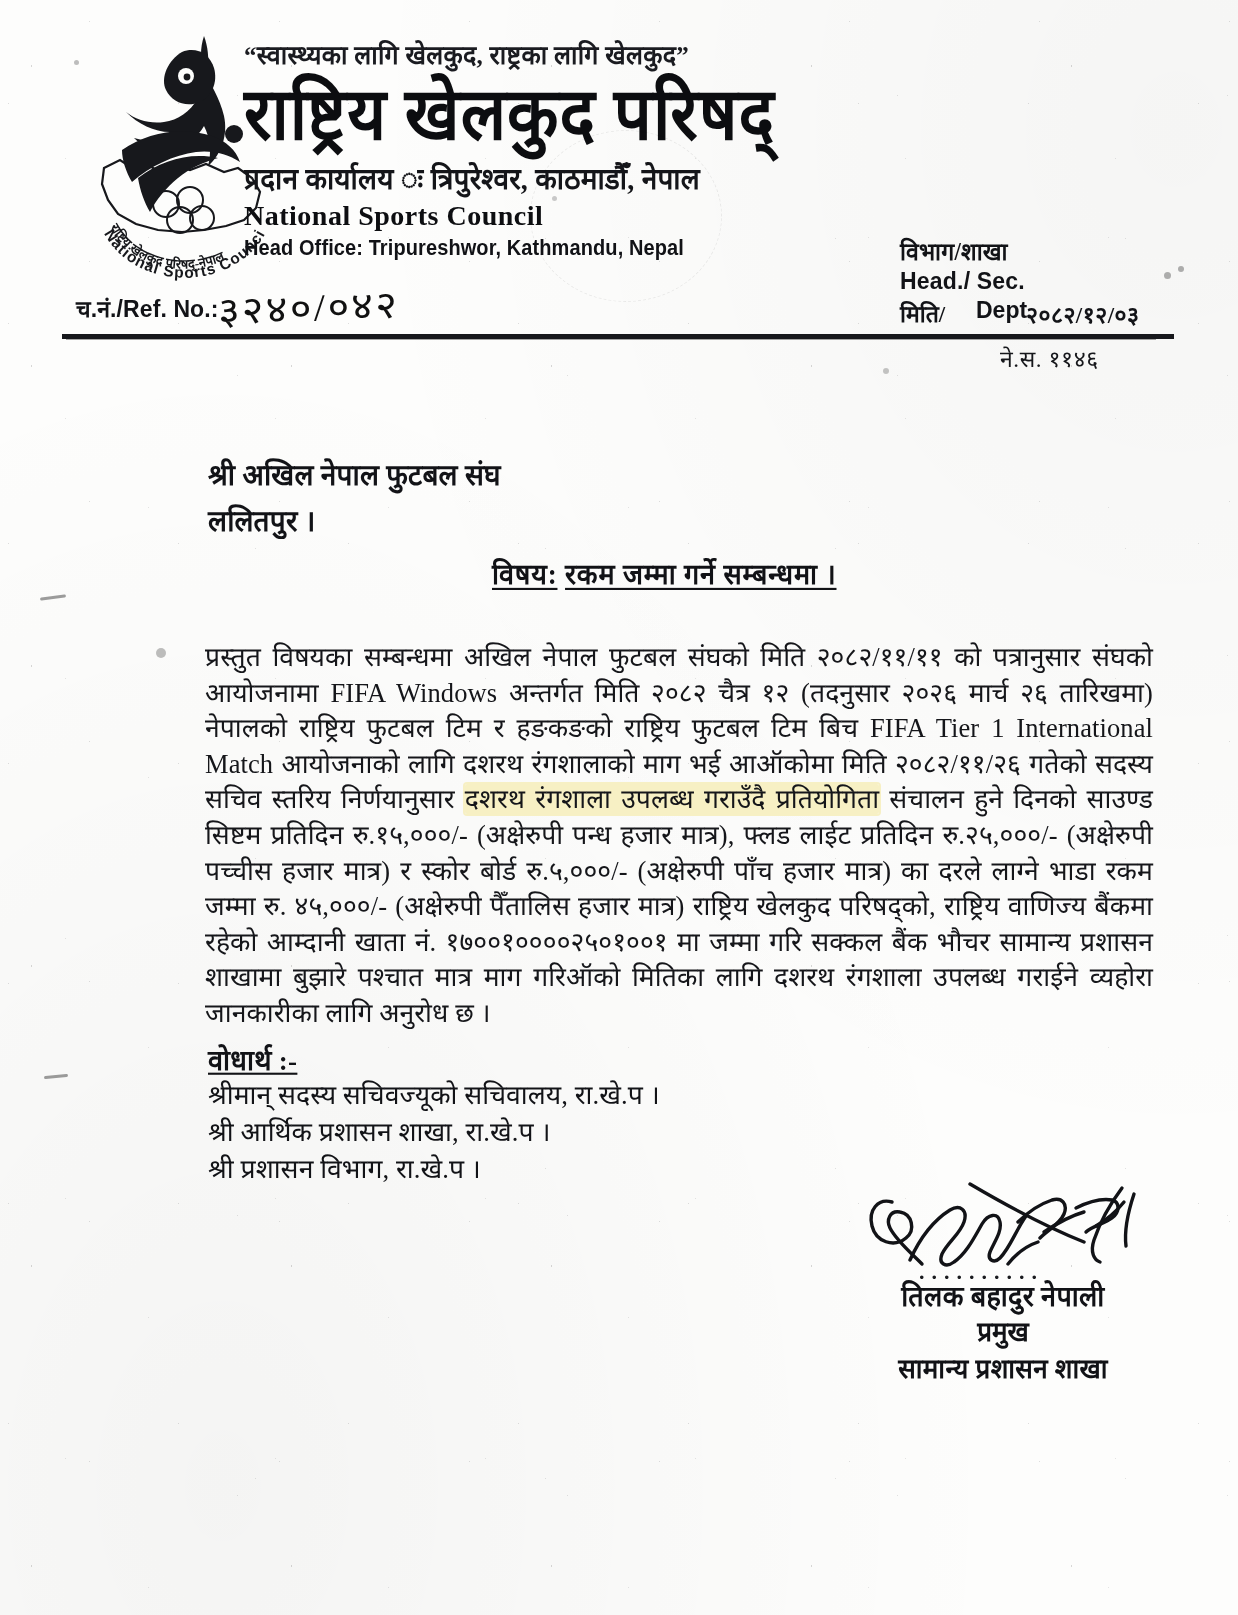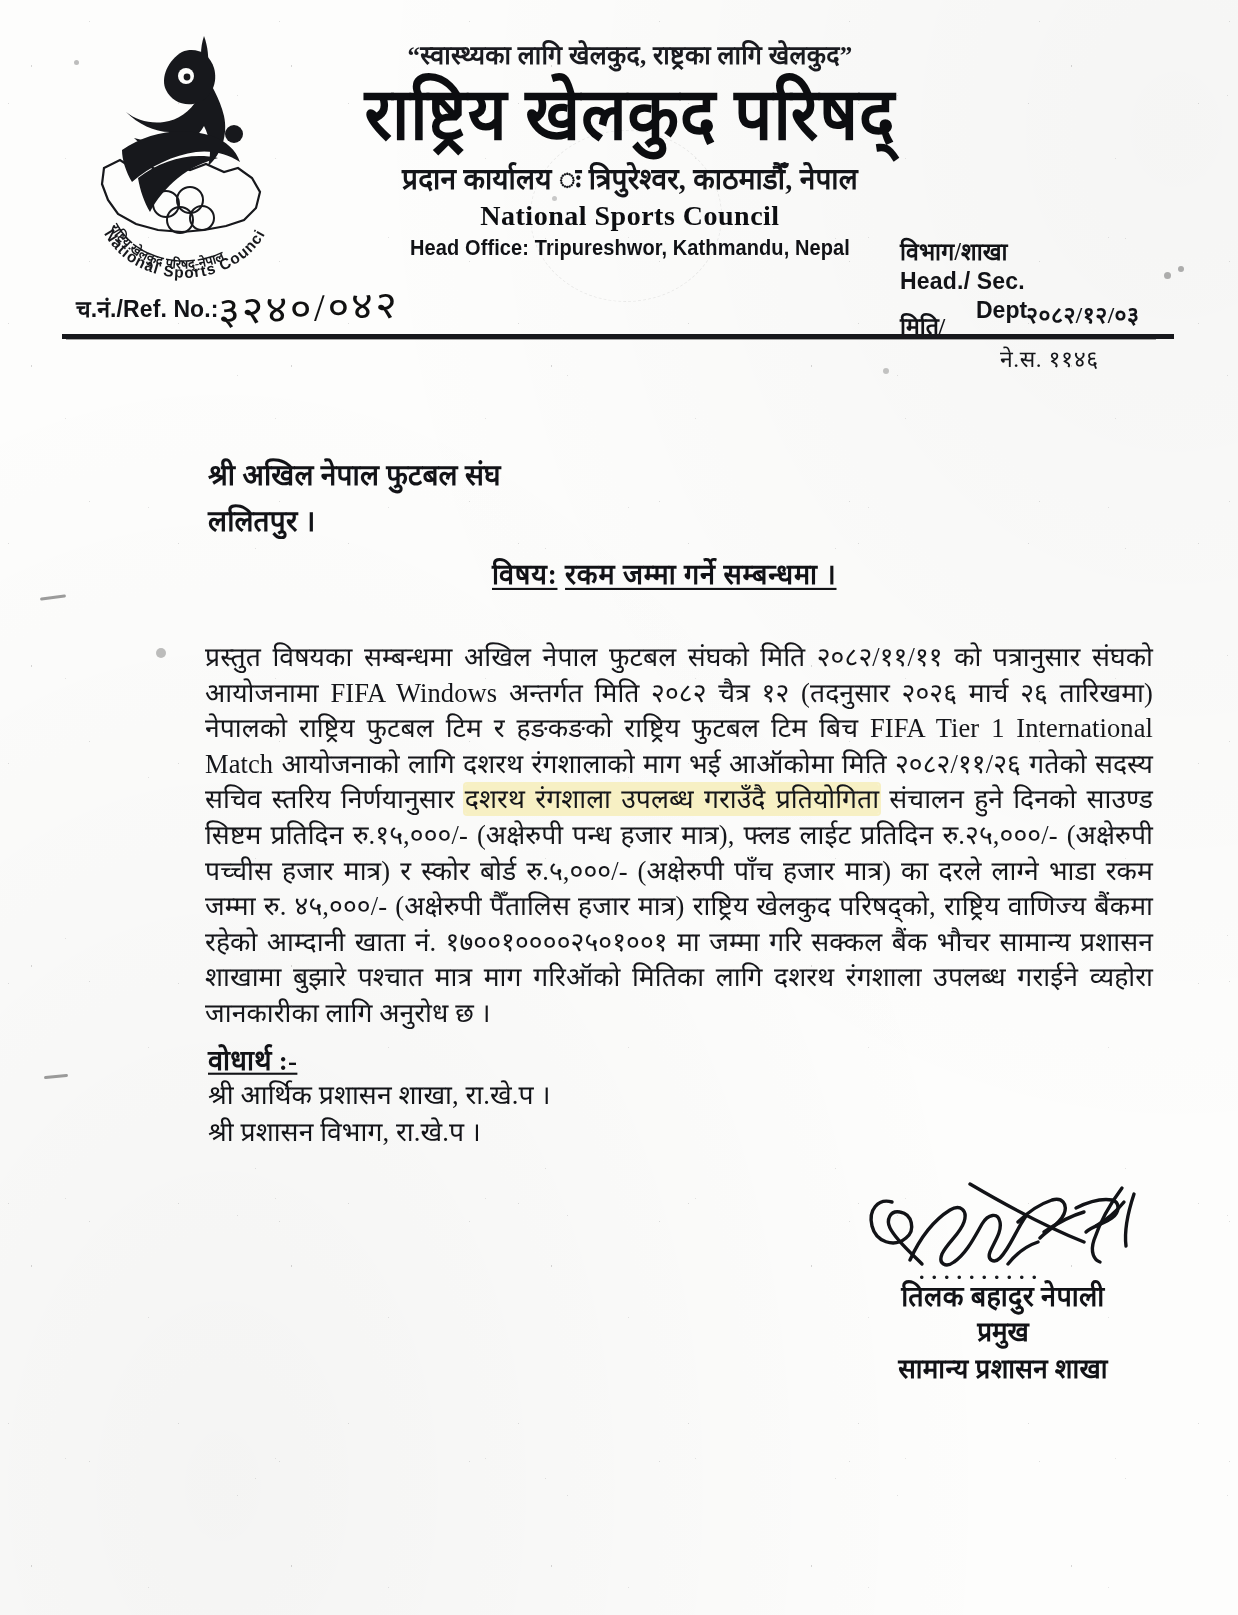--- a/index.html
+++ b/index.html
@@ -33,22 +33,22 @@
     background-size: 260px 300px, 190px 240px, 330px 280px, 210px 260px, 290px 310px, 170px 220px, 240px 270px;
   }
 
   
   .header { position:absolute; left:0; top:0; width:1238px; height:350px; }
 
   .logo { position:absolute; left:86px; top:28px; width:192px; height:255px; }
   .logo svg { display:block; width:100%; height:100%; }
 
   .head-center {
-    position:absolute; left:250px; top:36px; width:760px;
-    text-align:center;
+    position:absolute; left:244px; top:36px; width:760px;
+    text-align:left;
   }
   .motto {
     font-family:"Liberation Serif", serif;
     font-size:25px; font-weight:700; letter-spacing:.3px;
     color:#1a1b20;
     transform:scaleY(1.05);
   }
   .org-np {
     font-family:"Liberation Serif", serif;
     font-size:67px; font-weight:700;
@@ -79,21 +79,21 @@
   .meta-right {
     position:absolute; left:900px; top:238px; width:300px;
     font-family:"Liberation Sans", sans-serif;
     font-weight:700; color:#121317;
   }
   .meta-right .ln { font-size:23px; line-height:1.28; letter-spacing:.2px; }
   .meta-right .ln.np { font-family:"Liberation Serif", serif; transform:scaleY(1.06); }
   .meta-date-row { position:relative; height:30px; }
   .meta-date-lbl {
     position:absolute; left:0; top:0;
-    font-family:"Liberation Serif", serif; font-size:23px; font-weight:700;margin-top:12px;
+    font-family:"Liberation Serif", serif; font-size:23px; font-weight:700;
   }
   .meta-date-en {
     position:absolute; left:76px; top:0;
     font-family:"Liberation Sans", sans-serif; font-size:23px; font-weight:700;
   }
   .meta-date-val {
     position:absolute; left:126px; top:1px;
     font-family:"Liberation Serif", serif; font-size:23px; font-weight:700;
     letter-spacing:.5px;
   }
@@ -309,20 +309,21 @@
     <span class="u">विषय:</span>
     <span class="u">रकम जम्मा गर्ने सम्बन्धमा ।</span>
   </div>
 
   <div class="body-text" id="body-text"><span>प्रस्तुत विषयका सम्बन्धमा अखिल नेपाल फुटबल संघको मिति २०८२/११/११ को पत्रानुसार संघको आयोजनामा FIFA Windows अन्तर्गत मिति २०८२ चैत्र १२ (तदनुसार २०२६ मार्च २६ तारिखमा) नेपालको राष्ट्रिय फुटबल टिम र हङकङको राष्ट्रिय फुटबल टिम बिच FIFA Tier 1 International Match आयोजनाको लागि दशरथ रंगशालाको माग भई आऑकोमा मिति २०८२/११/२६ गतेको सदस्य सचिव स्तरिय निर्णयानुसार </span><span class="hl">दशरथ रंगशाला उपलब्ध गराउँदै प्रतियोगिता</span><span> संचालन हुने दिनको साउण्ड सिष्टम प्रतिदिन रु.१५,०००/- (अक्षेरुपी पन्ध हजार मात्र), फ्लड लाईट प्रतिदिन रु.२५,०००/- (अक्षेरुपी पच्चीस हजार मात्र) र स्कोर बोर्ड रु.५,०००/- (अक्षेरुपी पाँच हजार मात्र) का दरले लाग्ने भाडा रकम जम्मा रु. ४५,०००/- (अक्षेरुपी पैँतालिस हजार मात्र) राष्ट्रिय खेलकुद परिषद्को, राष्ट्रिय वाणिज्य बैंकमा रहेको आम्दानी खाता नं. १७००१००००२५०१००१ मा जम्मा गरि सक्कल बैंक भौचर सामान्य प्रशासन शाखामा बुझारे पश्चात मात्र माग गरिऑको मितिका लागि दशरथ रंगशाला उपलब्ध गराईने व्यहोरा जानकारीका लागि अनुरोध छ ।</span></div>
 
   <div class="cc">
     <div class="cc-title">
       <span class="u">वोधार्थ :-</span>
     </div>
+    <div class="cc-item">श्रीमान् सदस्य सचिवज्यूको सचिवालय, रा.खे.प ।</div>
     <div class="cc-item">श्री आर्थिक प्रशासन शाखा, रा.खे.प ।</div>
     <div class="cc-item">श्री प्रशासन विभाग, रा.खे.प ।</div>
   </div>
 
   <div class="sign-wrap">
     <svg class="sign-svg" viewBox="0 0 310 125" xmlns="http://www.w3.org/2000/svg">
       <g fill="none" stroke="#121317" stroke-width="3.4" stroke-linecap="round" stroke-linejoin="round">
         <path d="M44 34 C30 30 20 42 24 58 C28 74 46 80 58 70 C68 62 64 46 52 44
                  C42 42 38 52 42 60 C48 72 62 84 74 96"></path>
         <path d="M62 92 C72 70 86 52 102 42 C112 36 120 42 116 54 C112 66 100 74 94 86

